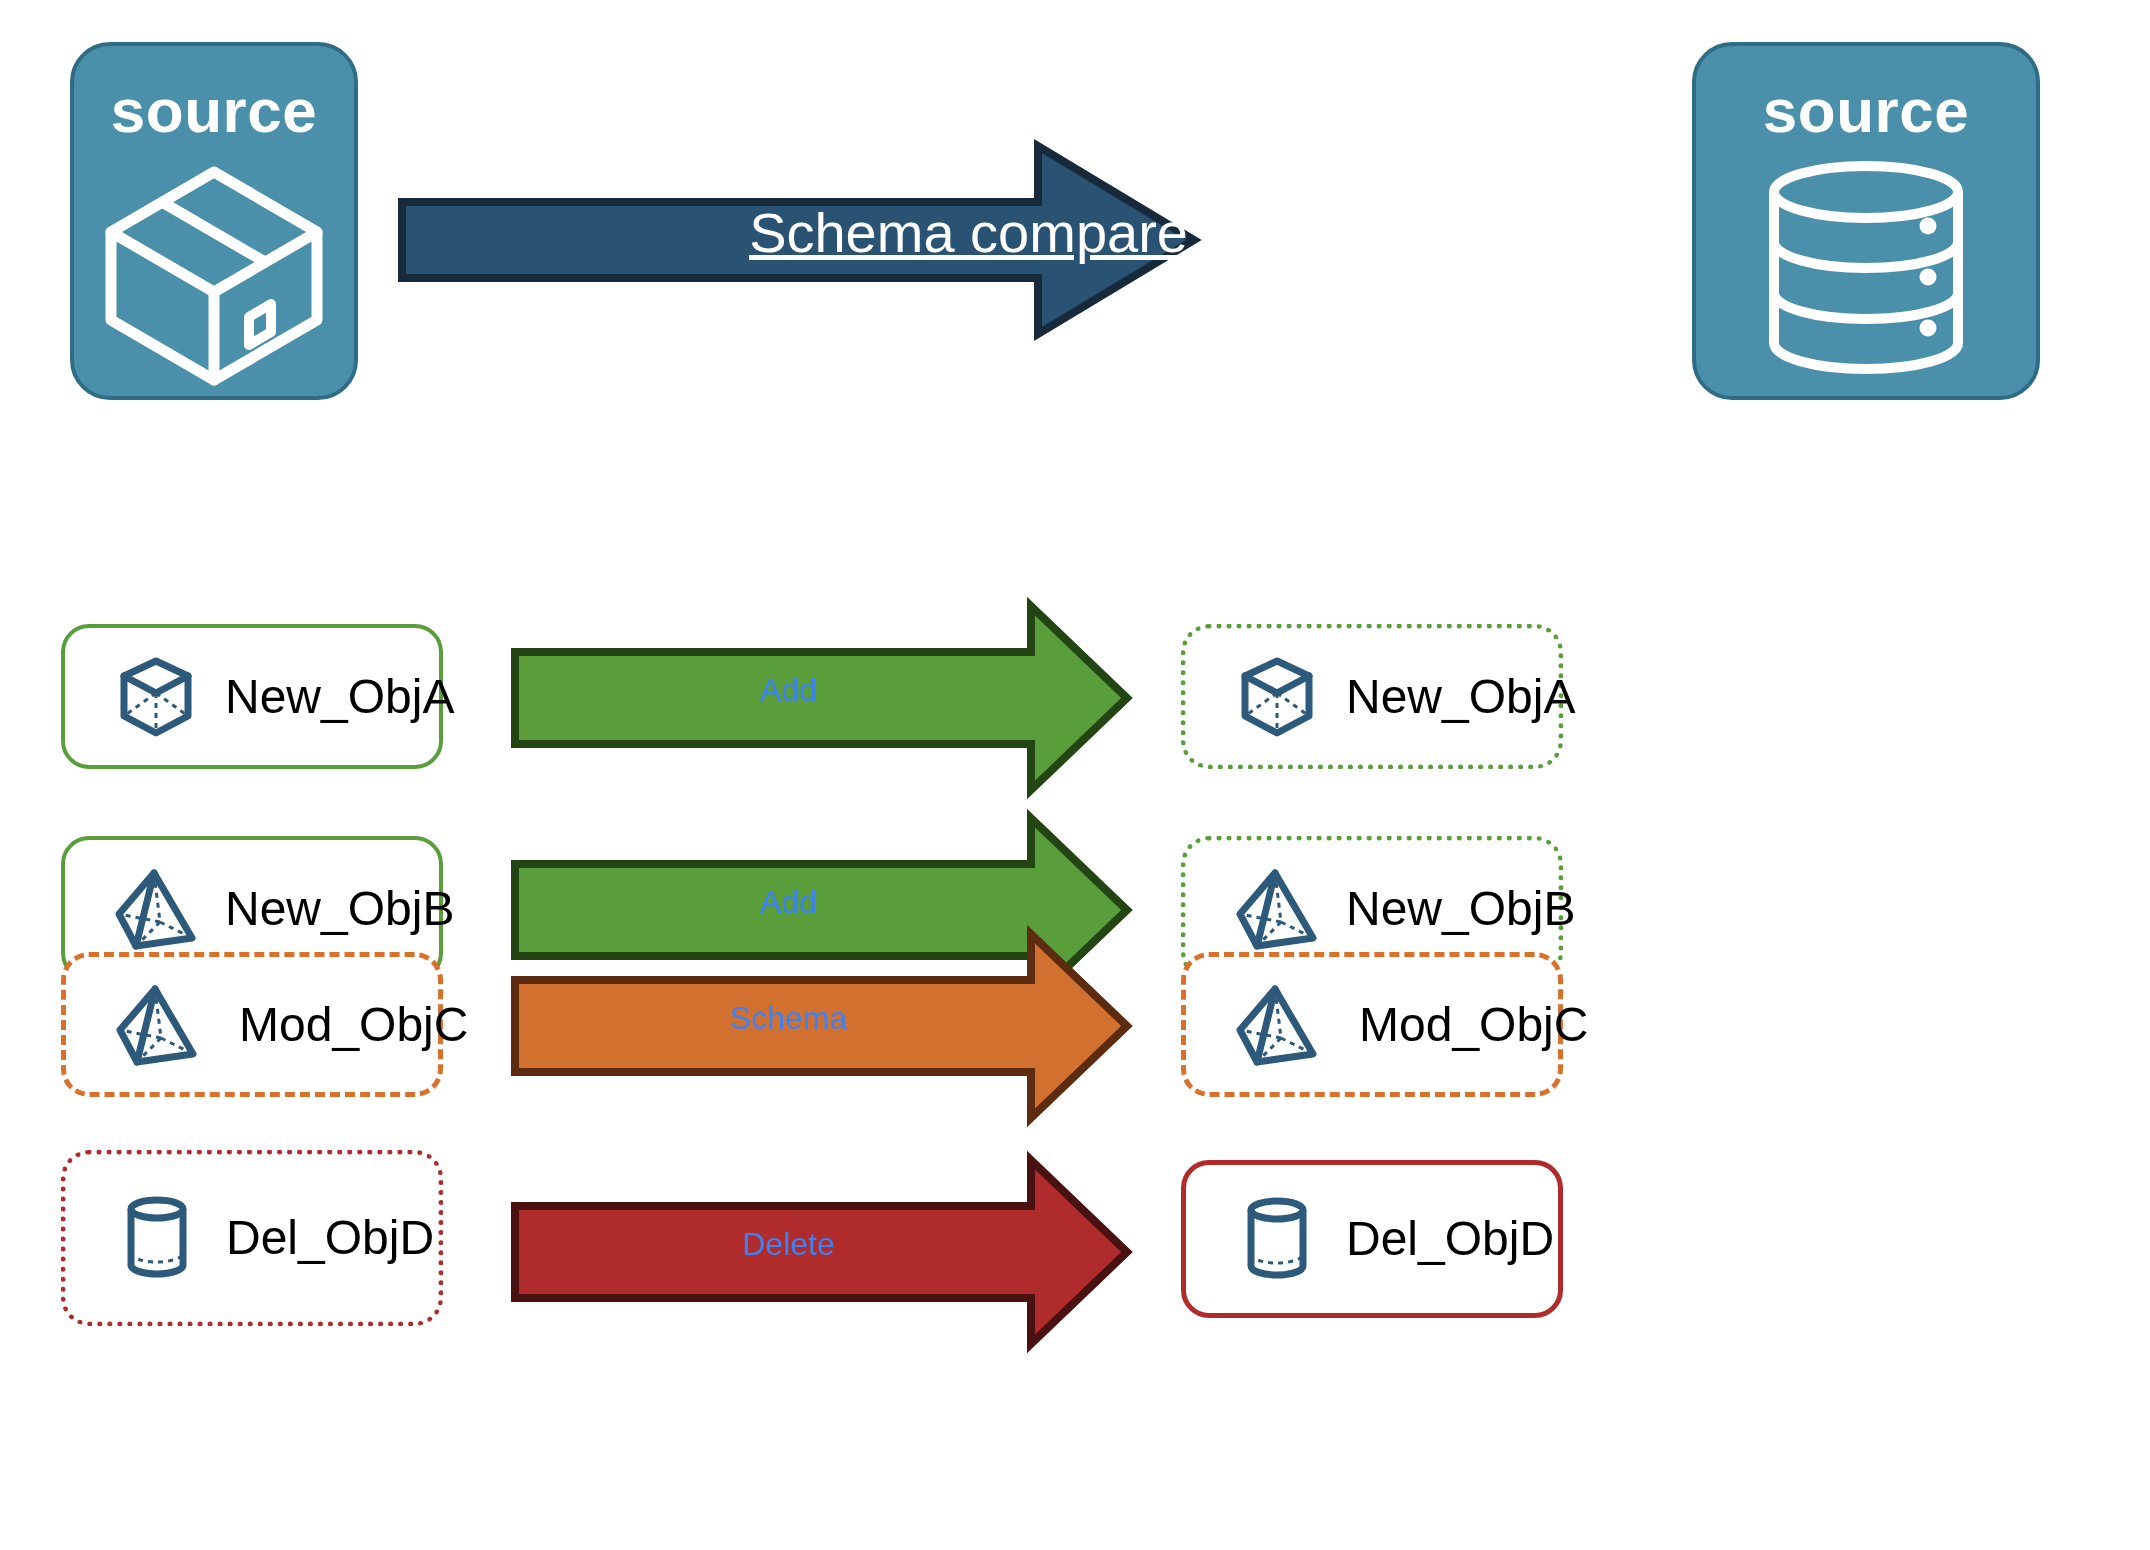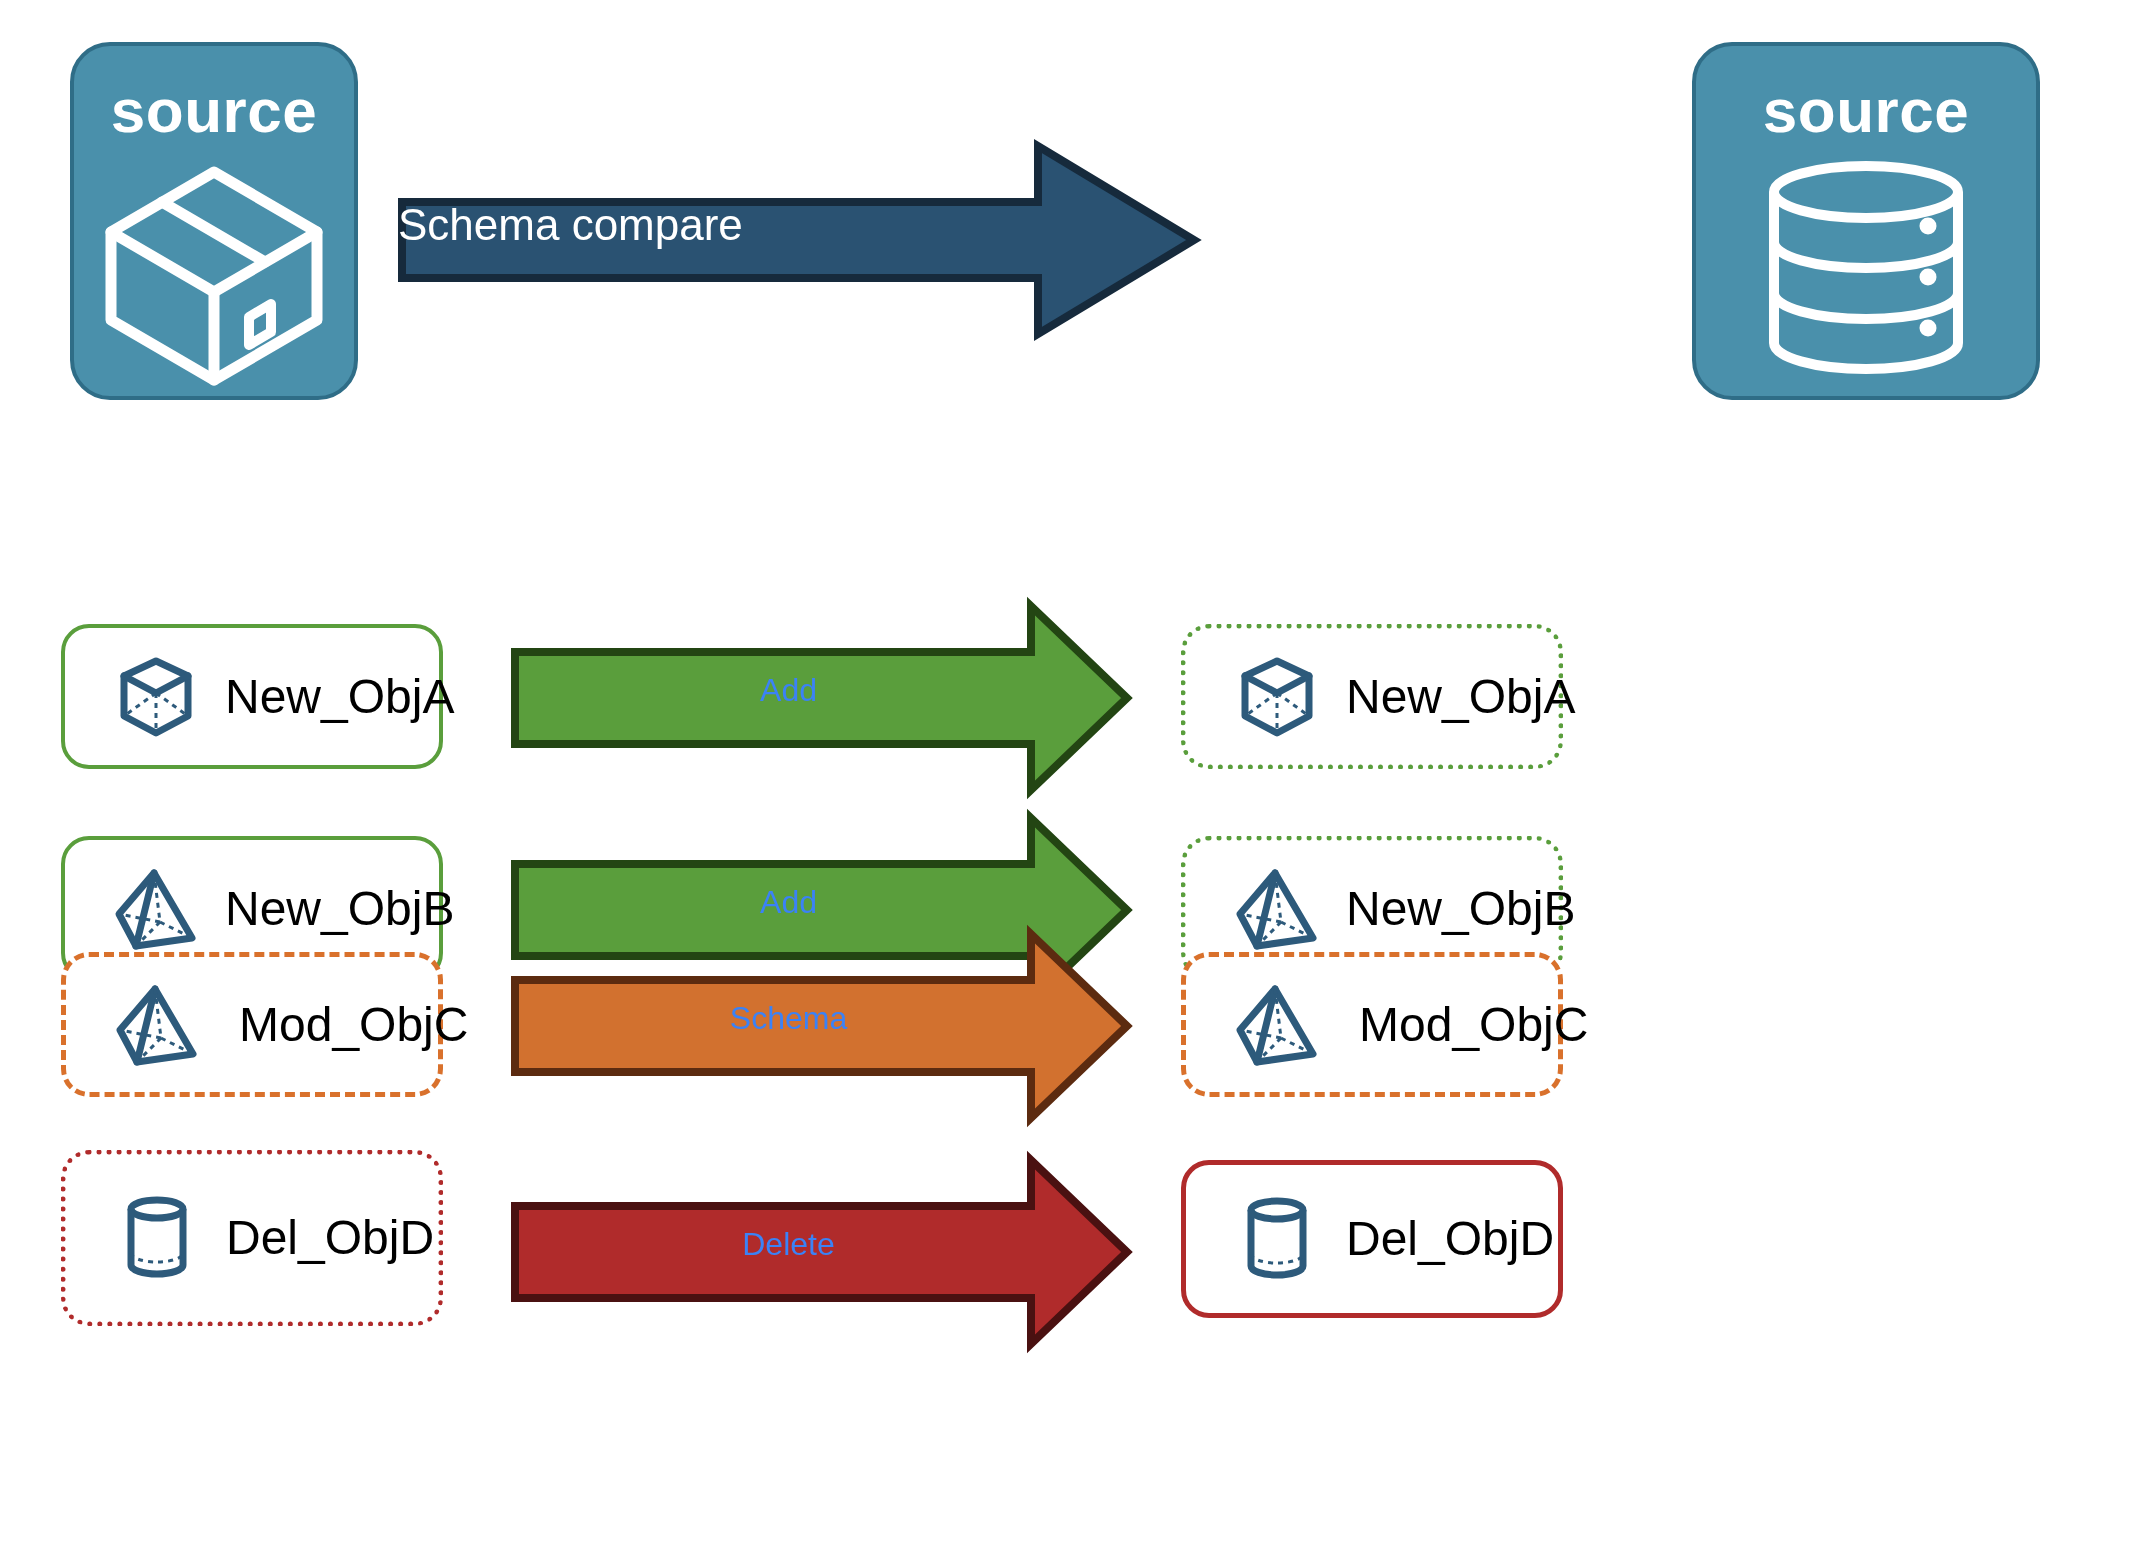--- a/index.html
+++ b/index.html
@@ -56,22 +56,23 @@
     position: absolute;
     color: #ffffff;
     font-size: 46px;
     white-space: nowrap;
     pointer-events: none;
   }
   #compare-arrow-label {
     left: 398px;
     top: 200px;
     width: 790px;
-    text-align: left;
-    font-size: 44px;
+    text-align: right;
+    font-size: 56px;
+    text-decoration: underline;
   }
 
   
   .row { position: absolute; left: 0; width: 2150px; margin-left: 23px; }
 
   .obj-card {
     position: absolute;
     border-radius: 28px;
     background: #ffffff;
     display: flex;

